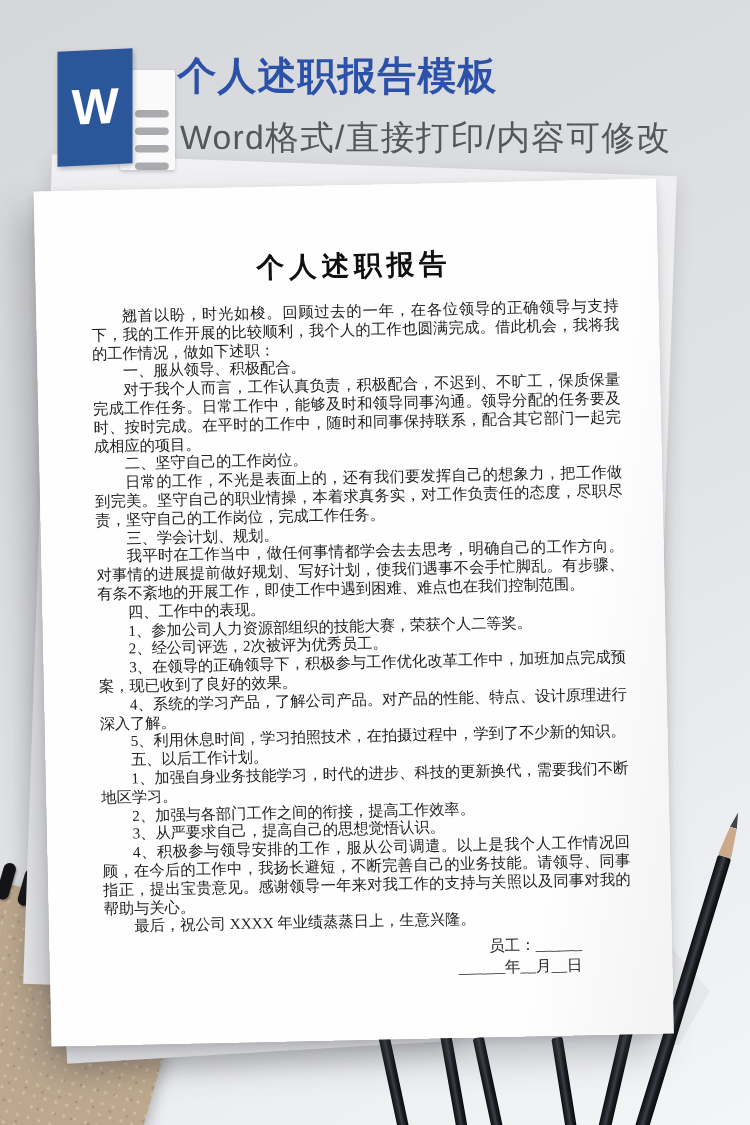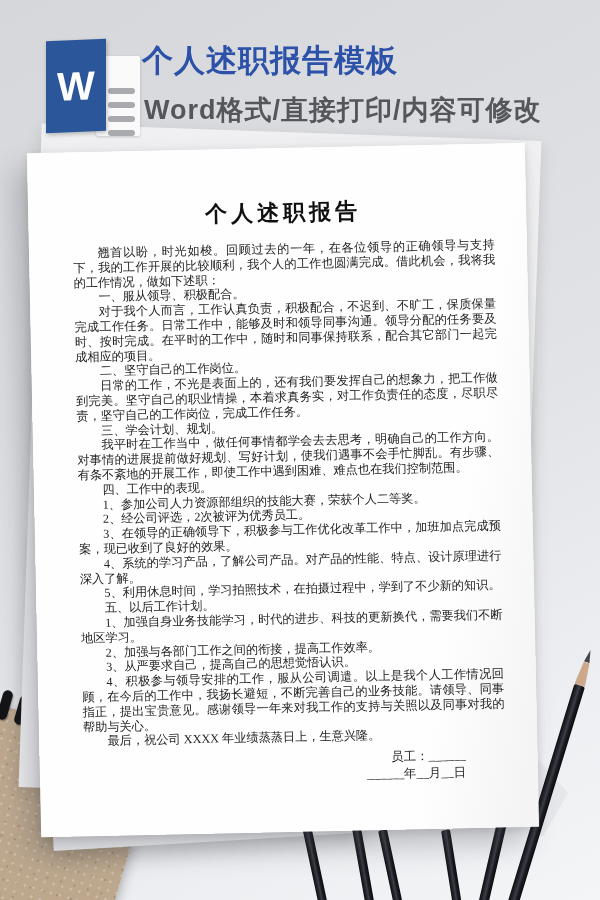--- a/index.html
+++ b/index.html
@@ -14,21 +14,21 @@
   .icon-page{position:absolute;left:52px;top:22px;width:44px;height:80px;background:#fafafb;
     border-radius:2px;box-shadow:0 1px 3px rgba(0,0,0,.18);}
   .icon-page .bar{position:absolute;right:5px;width:27px;height:6px;background:#a8aaad;border-radius:3px;}
   .icon-page .b1{top:32px}.icon-page .b2{top:46px}.icon-page .b3{top:60px}.icon-page .b4{top:74px}
   .icon-flag{position:absolute;left:2px;top:6px;width:60px;height:92px;background:#2b579a;
     transform:skewY(-2.5deg);display:flex;align-items:center;justify-content:center;
     box-shadow:1px 2px 4px rgba(0,0,0,.25);}
   .icon-flag span{color:#ffffff;font-size:40px;font-weight:bold;line-height:1;}
   .header-title{position:absolute;left:142px;top:40px;font-size:31px;font-weight:800;
     color:#2b52a8;letter-spacing:1px;white-space:nowrap;}
-  .header-subtitle{position:absolute;left:144px;top:92px;font-size:27px;font-weight:700;
+  .header-subtitle{position:absolute;left:144px;top:92px;font-size:27px;font-weight:400;
     color:#55565a;letter-spacing:1px;white-space:nowrap;}
   
   .notebook{position:absolute;left:-200px;top:700px;width:320px;height:320px;background:#bda88e;
     background-image:radial-gradient(rgba(255,255,255,.28) 1px,transparent 1.4px),
                      radial-gradient(rgba(92,74,52,.25) 1px,transparent 1.3px);
     background-size:9px 9px,14px 14px;background-position:0 0,4px 6px;
     transform:rotate(16deg);box-shadow:2px 4px 12px rgba(0,0,0,.28);}
   .coil{position:absolute;width:10px;height:30px;background:#141417;border-radius:5px;
     transform:rotate(16deg);box-shadow:1px 1px 2px rgba(0,0,0,.35);}
   .c1{left:0px;top:690px}.c2{left:17px;top:695px}.c3{left:34px;top:700px}

